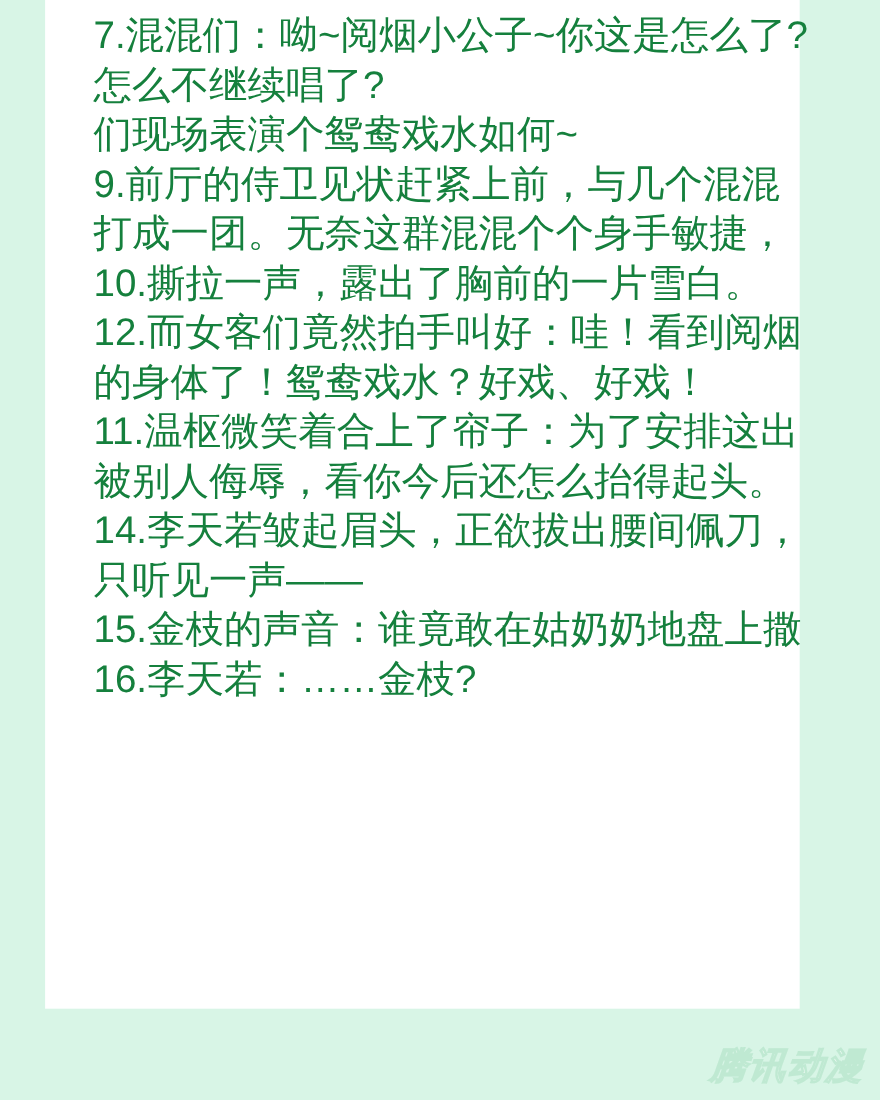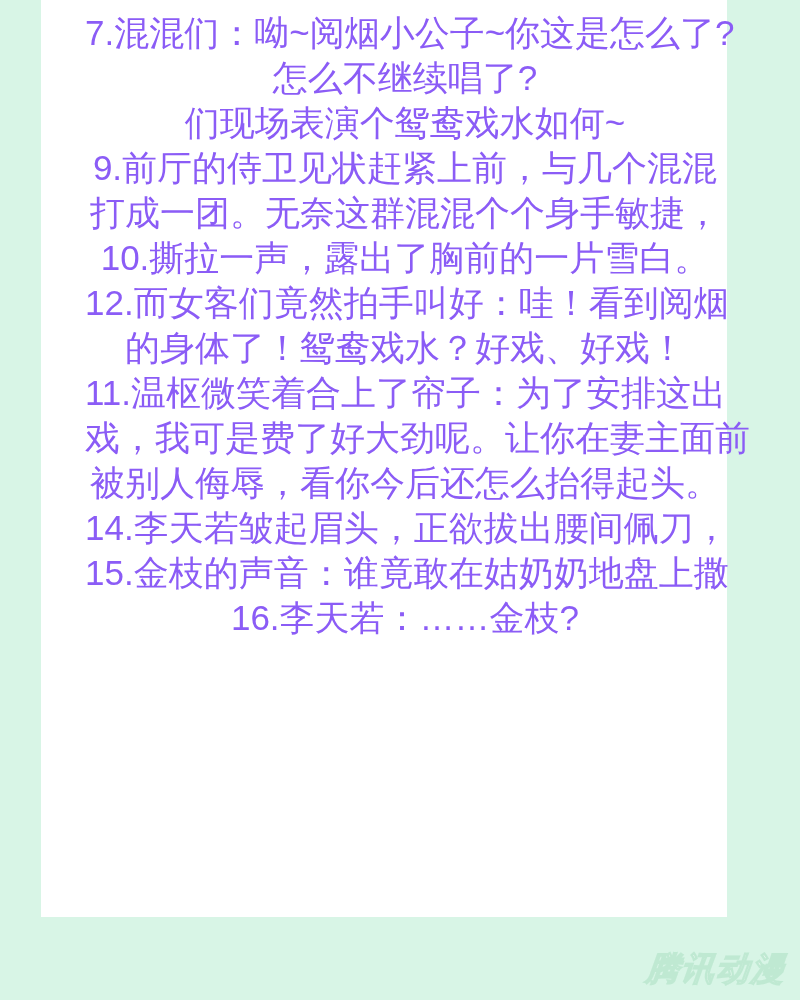--- a/index.html
+++ b/index.html
@@ -25,24 +25,23 @@
   .dialogue-text {
     position: absolute;
     left: 44px;
     top: 10px;
     width: 640px;
   }
   .text-line {
     height: 45px;
     line-height: 45px;
     font-size: 35px;
-    color: #8b5cf6;
+    color: #15803d;
     white-space: nowrap;
     letter-spacing: 0px;
-    text-align: center;
   }
   .watermark {
     position: absolute;
     right: 14px;
     bottom: 8px;
     font-size: 33px;
     font-weight: bold;
     font-style: italic;
     letter-spacing: 2px;
     color: #f4fdf8;
@@ -59,21 +58,21 @@
     <div class="dialogue-text">
       <div class="text-line">7.混混们：呦~阅烟小公子~你这是怎么了?</div>
       <div class="text-line">怎么不继续唱了?</div>
       <div class="text-line">们现场表演个鸳鸯戏水如何~</div>
       <div class="text-line">9.前厅的侍卫见状赶紧上前，与几个混混</div>
       <div class="text-line">打成一团。无奈这群混混个个身手敏捷，</div>
       <div class="text-line">10.撕拉一声，露出了胸前的一片雪白。</div>
       <div class="text-line">12.而女客们竟然拍手叫好：哇！看到阅烟</div>
       <div class="text-line">的身体了！鸳鸯戏水？好戏、好戏！</div>
       <div class="text-line">11.温枢微笑着合上了帘子：为了安排这出</div>
-      <div class="text-line">戏，我可是费了好大劲呢。让你在妻主面前</div>
       <div class="text-line">被别人侮辱，看你今后还怎么抬得起头。</div>
       <div class="text-line">14.李天若皱起眉头，正欲拔出腰间佩刀，</div>
+      <div class="text-line">只听见一声——</div>
       <div class="text-line">15.金枝的声音：谁竟敢在姑奶奶地盘上撒</div>
       <div class="text-line">16.李天若：……金枝?</div>
     </div>
   </div>
   <div class="watermark">腾讯动漫</div>
 </div>
 
 </body></html>

